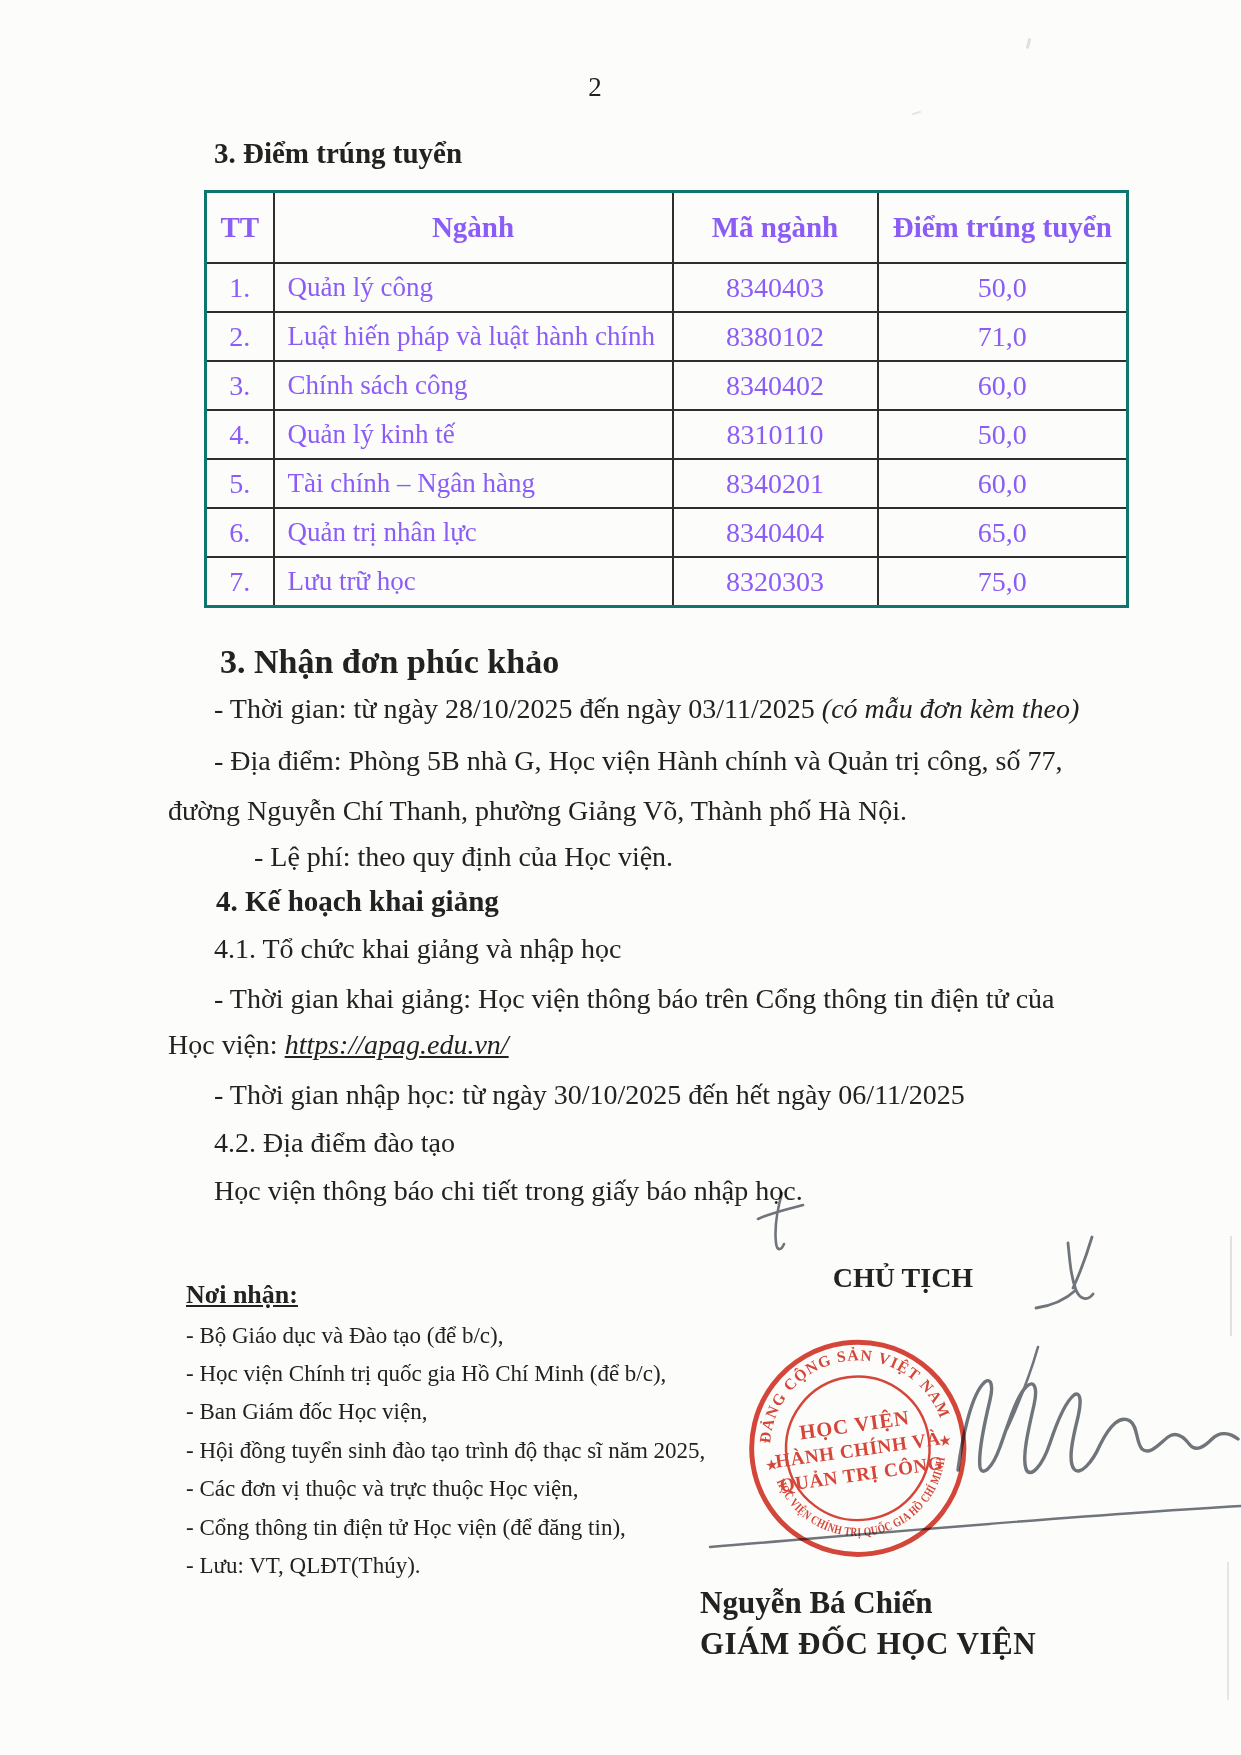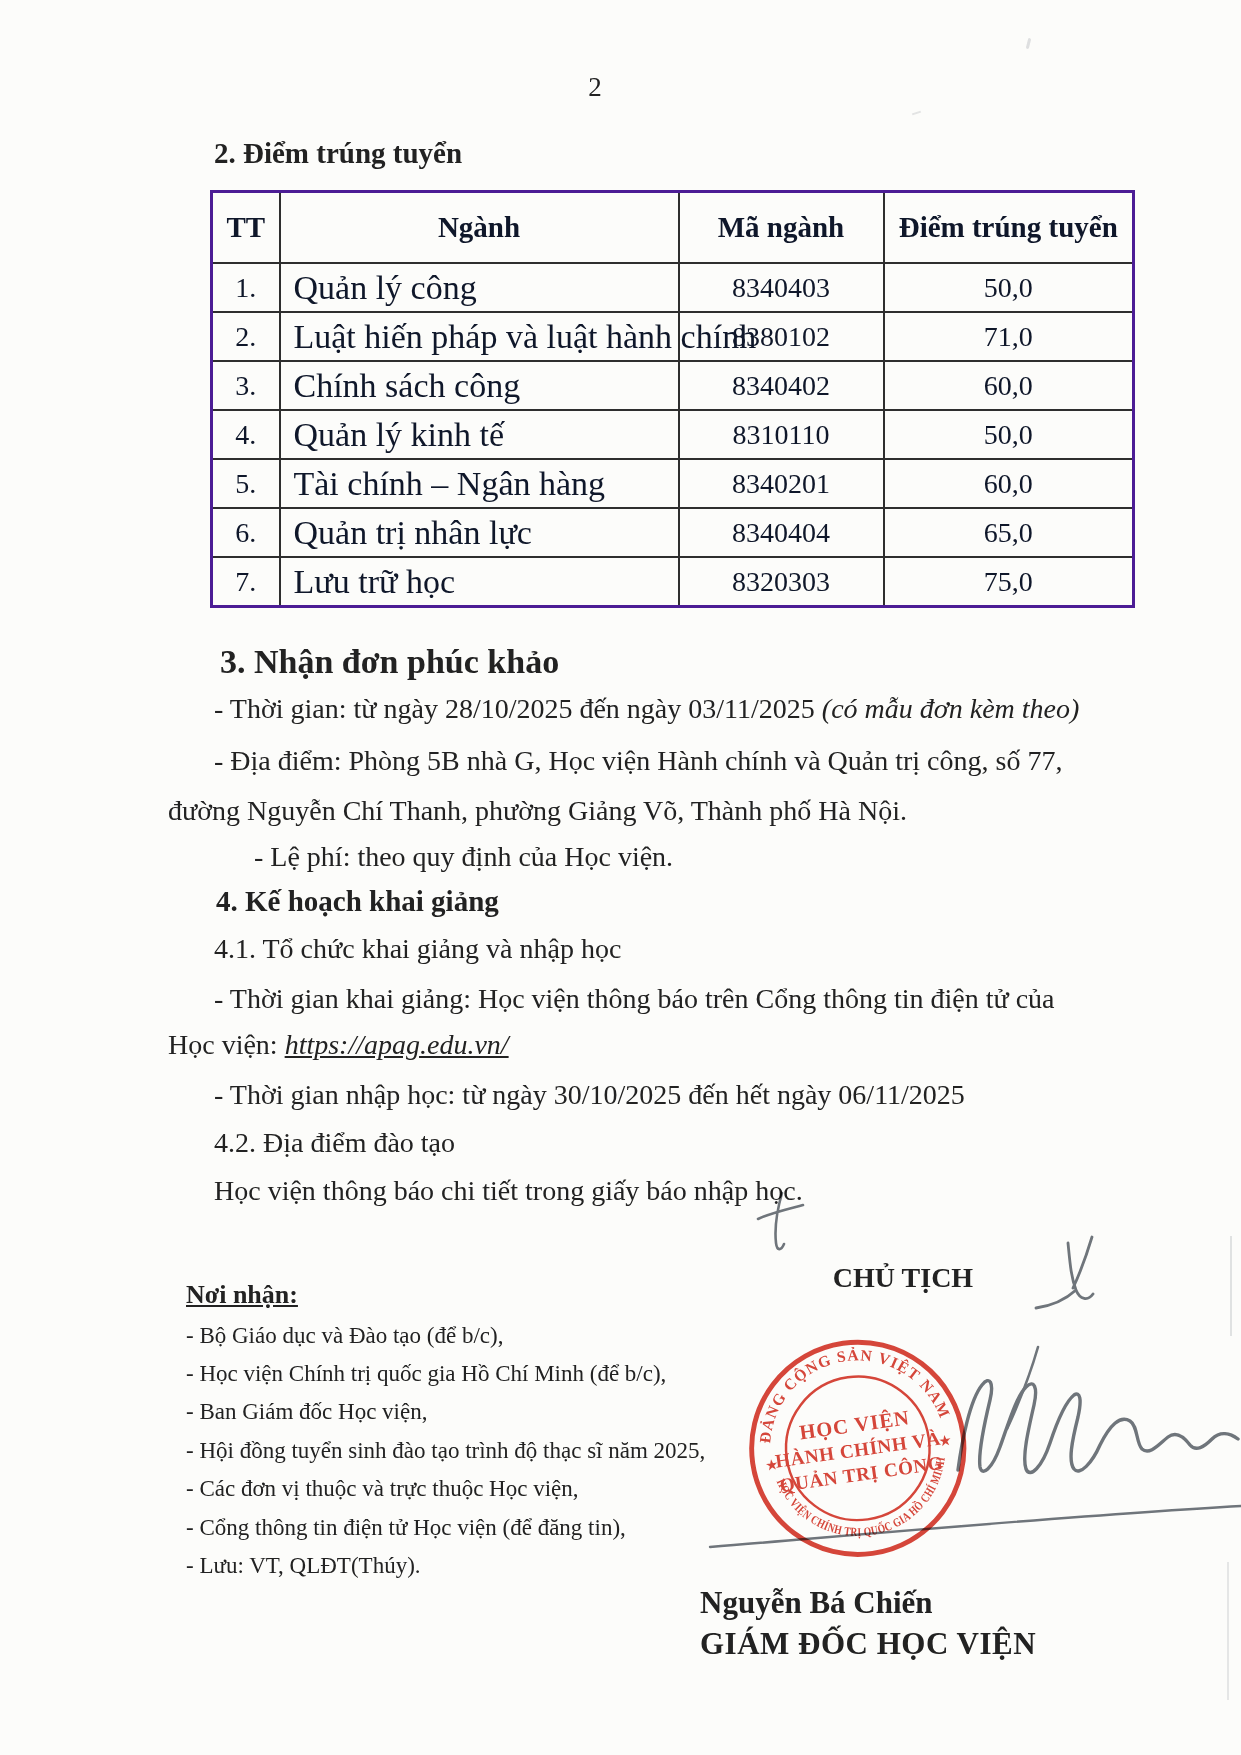--- a/index.html
+++ b/index.html
@@ -20,27 +20,27 @@
   
   .page-num{left:570px;top:72px;width:50px;text-align:center;font-size:27px;}
 
   
   .h-s2{left:214px;top:136px;font-size:29px;font-weight:bold;}
   .h-s3{left:220px;top:642px;font-size:34px;font-weight:bold;}
   .h-s4{left:216px;top:884px;font-size:29px;font-weight:bold;}
 
   
   .score-table{
-    position:absolute;left:210px;top:190px;width:922px;
+    position:absolute;left:204px;top:190px;width:922px;
     border-collapse:collapse;table-layout:fixed;
-    border:3px solid #4c1d95;color:#0f172a;
+    border:3px solid #0f766e;color:#8b5cf6;
   }
   .score-table th{border:2px solid #2e2e2e;font-size:29px;font-weight:bold;height:69px;text-align:center;padding:0;}
   .score-table td{border:2px solid #2e2e2e;font-size:28px;height:47px;text-align:center;padding:0;font-weight:normal;}
-  .score-table td.c-nganh{text-align:left;padding-left:13px;font-size:34px;white-space:nowrap;overflow:visible;}
+  .score-table td.c-nganh{text-align:left;padding-left:13px;font-size:27px;white-space:nowrap;overflow:visible;}
 
   
   .recipients{left:186px;top:1280px;}
   .recipients .rc-head{font-size:26px;font-weight:bold;text-decoration:underline;display:block;margin-bottom:6px;}
   .recipients .rc-item{font-size:23px;line-height:38.4px;white-space:nowrap;}
 
   
   .sig-title{left:688px;top:1261px;width:430px;text-align:center;font-weight:bold;}
   .sig-title .l1{font-size:28px;display:block;line-height:34px;}
   .sig-title .l2{font-size:29px;display:block;line-height:35px;}
@@ -77,21 +77,21 @@
 
 <div class="page">
 
   <div class="artifact a1"></div>
   <div class="artifact a2"></div>
   <div class="artifact a3"></div>
   <div class="artifact a4"></div>
 
   <div class="abs page-num">2</div>
 
-  <div class="abs h-s2">2. Điểm trúng tuyển</div>
+  <div class="abs h-s2">3. Điểm trúng tuyển</div>
 
   <table class="score-table">
     <colgroup>
       <col style="width:68px">
         <col style="width:399px">
         <col style="width:205px">
         <col style="width:250px">
     </colgroup>
     <tbody>
         <tr>

